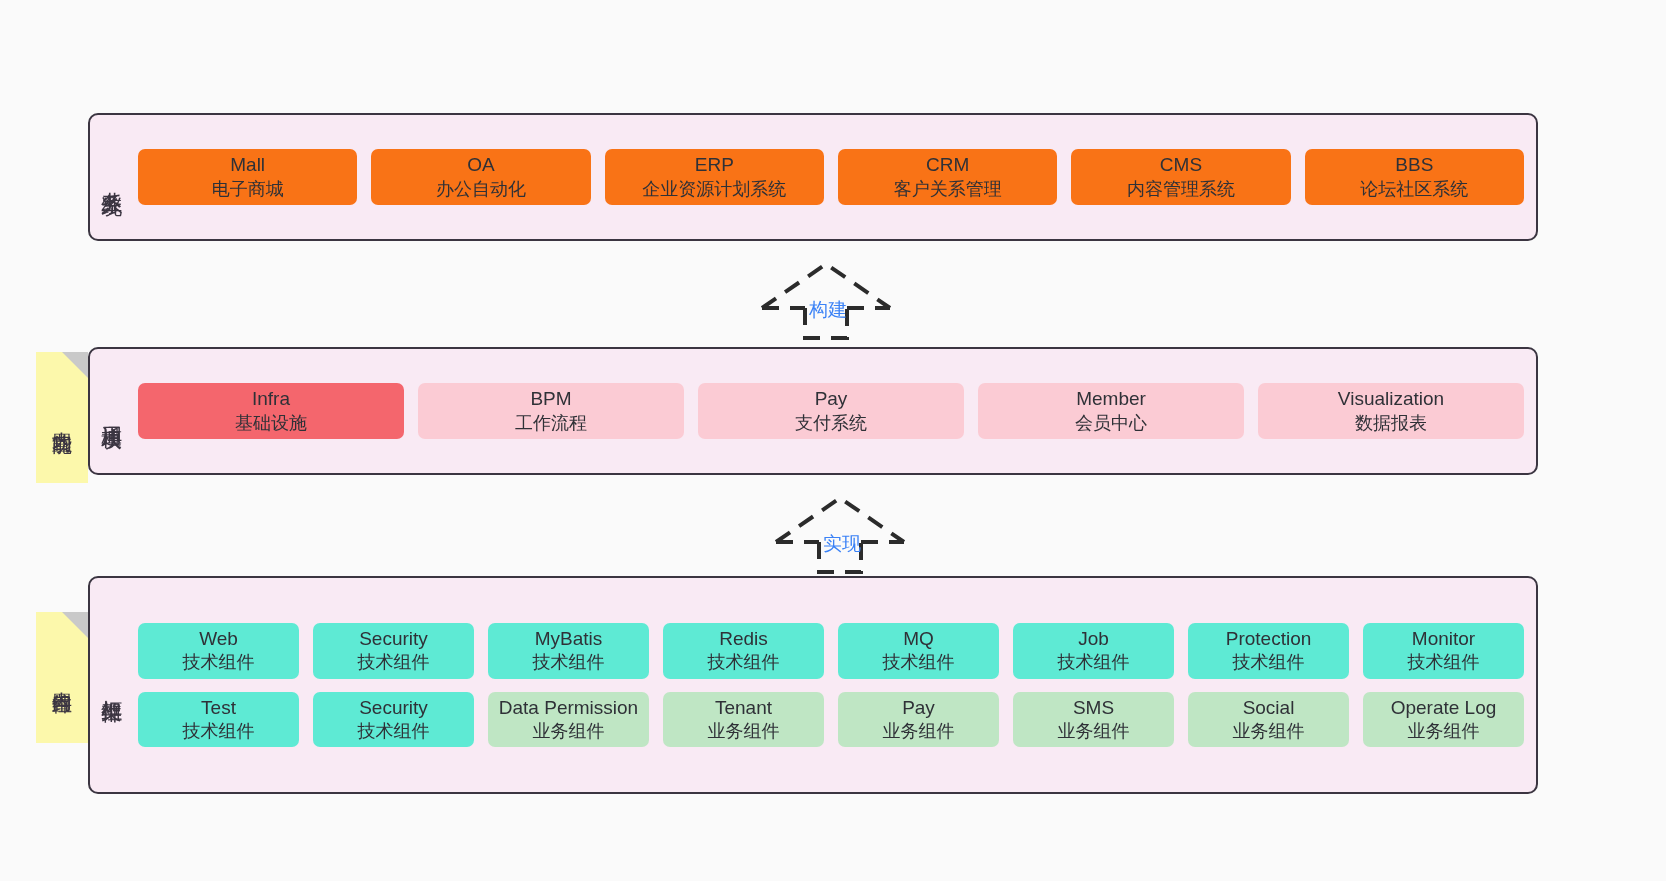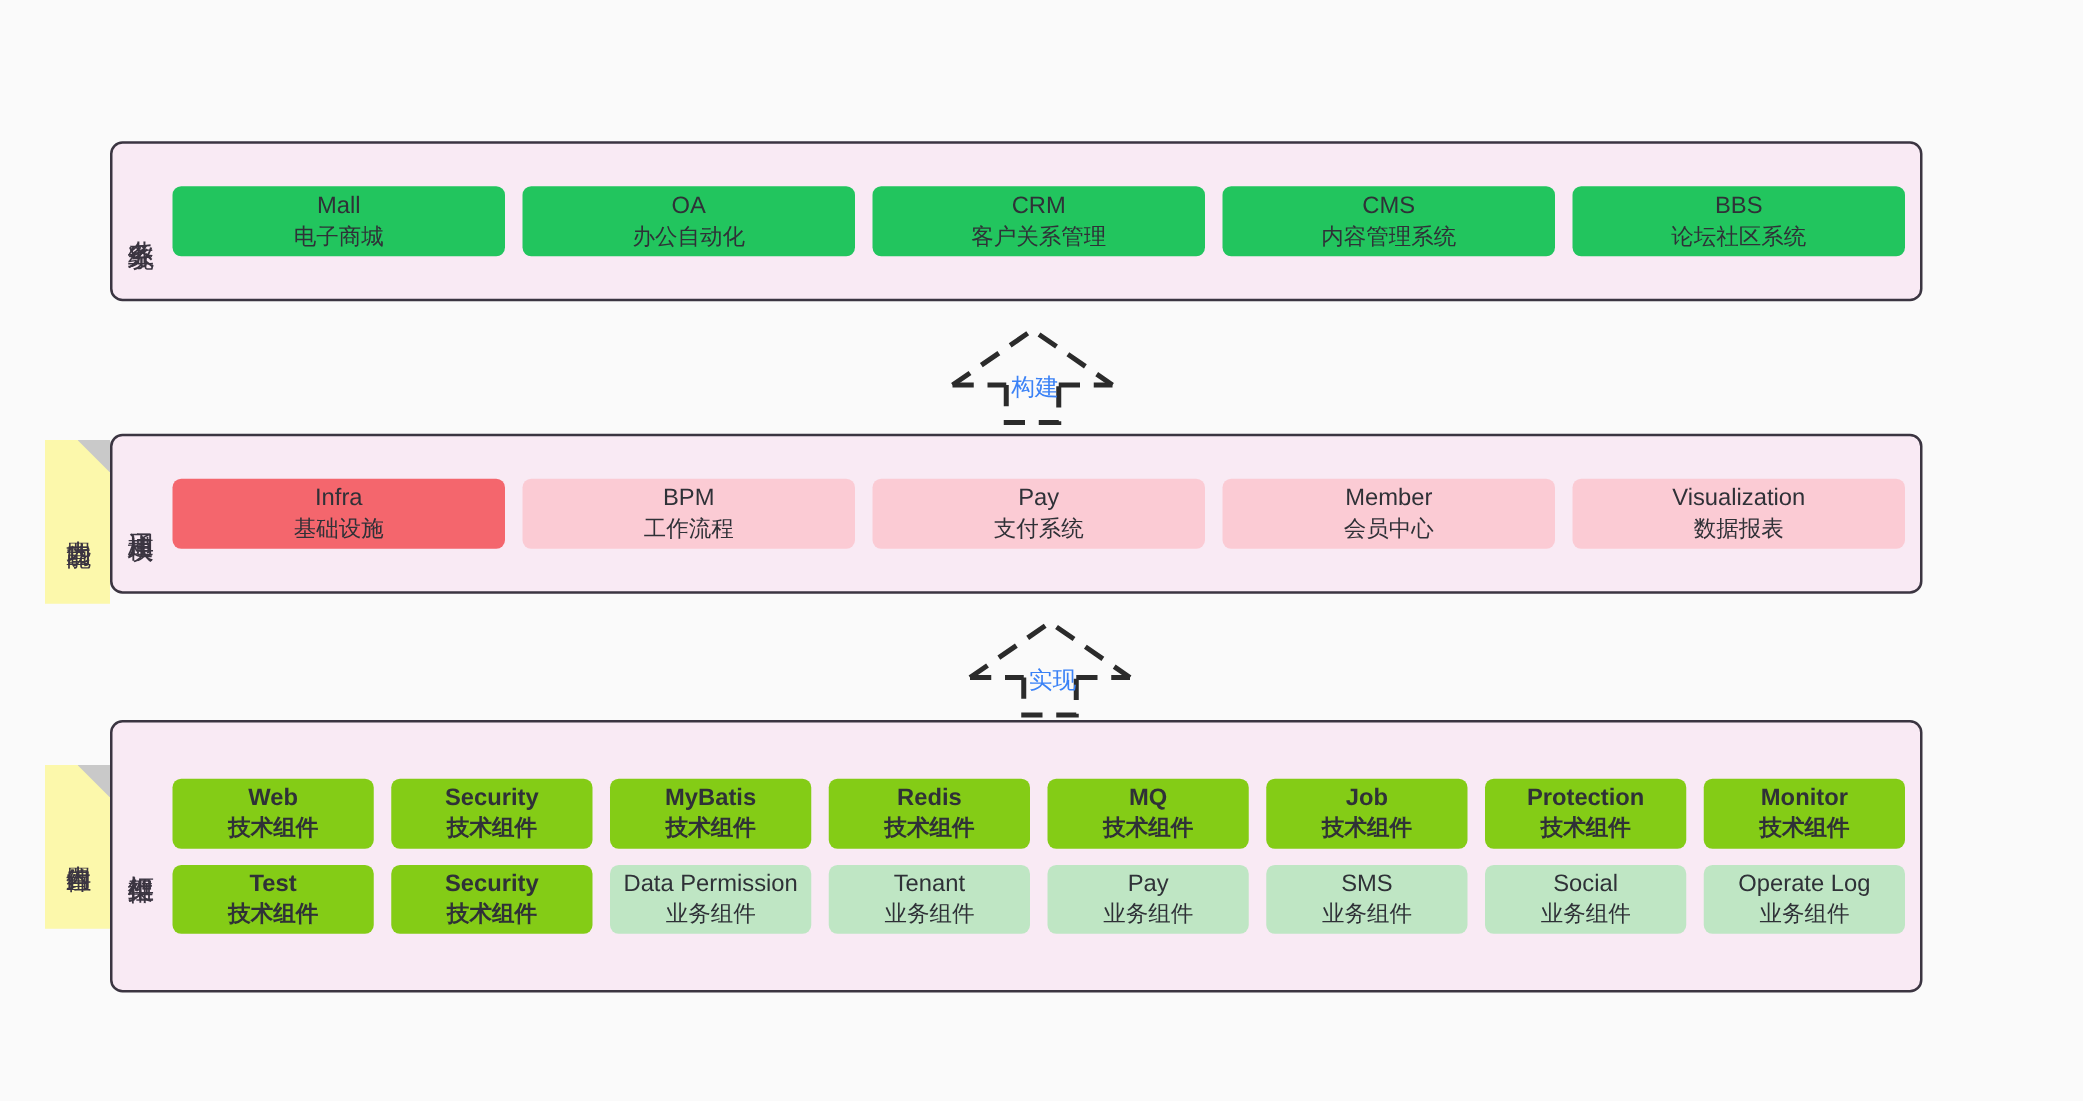--- a/index.html
+++ b/index.html
@@ -72,24 +72,24 @@
     text-align: center;
     line-height: 1.28;
     padding: 4px 6px;
     color: #2f3137;
   }
 
   .card .c-title { font-size: 19px; }
   .card .c-sub   { font-size: 18px; }
 
   
-  .blue       { background: #22c55e; }
+  .blue       { background: #f97316; }
   .red        { background: #f4666d; }
   .pink       { background: #fbcbd4; }
-  .green      { background: #84cc16; font-weight: bold; }
+  .green      { background: #5eead4; }
   .lightgreen { background: #bfe6c4; }
 
   
   .note {
     position: absolute;
     background: #fcf8ab;
     display: flex;
     align-items: center;
     justify-content: center;
     font-size: 20px;
@@ -131,20 +131,24 @@
 
         <div class="card blue">
           <span class="c-title">Mall</span>
           <span class="c-sub">电子商城</span>
         </div>
         <div class="card blue">
           <span class="c-title">OA</span>
           <span class="c-sub">办公自动化</span>
         </div>
         <div class="card blue">
+          <span class="c-title">ERP</span>
+          <span class="c-sub">企业资源计划系统</span>
+        </div>
+        <div class="card blue">
           <span class="c-title">CRM</span>
           <span class="c-sub">客户关系管理</span>
         </div>
         <div class="card blue">
           <span class="c-title">CMS</span>
           <span class="c-sub">内容管理系统</span>
         </div>
         <div class="card blue">
           <span class="c-title">BBS</span>
           <span class="c-sub">论坛社区系统</span>

